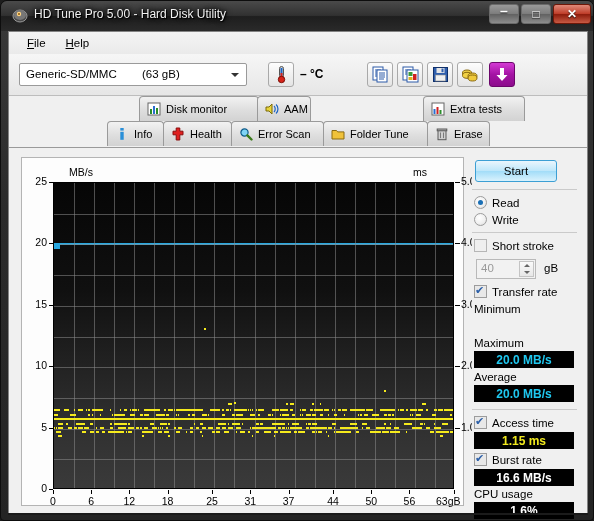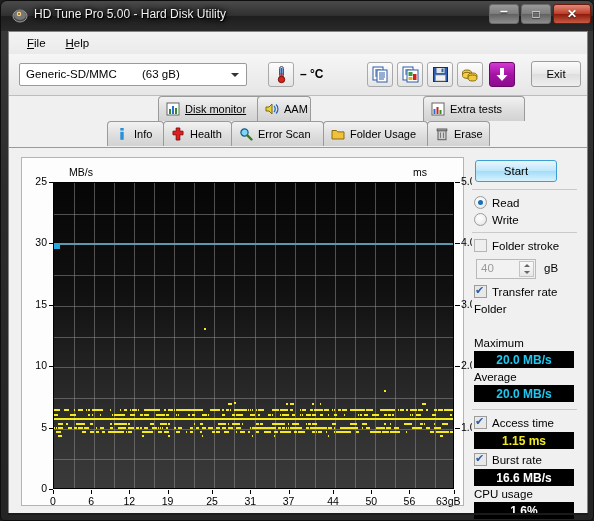--- a/index.html
+++ b/index.html
@@ -347,28 +347,25 @@
           <ellipse cx="11.5" cy="12" rx="4.5" ry="3" fill="#efc93a" stroke="#8a6a10" stroke-width="1"></ellipse>
         </svg>
       </div>
 
       <div class="tbtn" id="tb-down" style="background:linear-gradient(180deg,#d43ad4 0%,#a413a4 50%,#8c0c8c 100%); border-color:#6b066b;">
         <svg width="14" height="15" viewBox="0 0 14 15">
           <path d="M5 1h4v7h3.5L7 14 1.5 8H5z" fill="#ffffff"></path>
         </svg>
       </div>
 
-      <div id="btn-exit">
-        <span>Exit</span>
-      </div>
     </div>
 
     <div id="tabstrip">
       <div class="tabrow" id="tabrow-top">
-          <div class="tab" style="left: 149px; width: 120px; text-decoration: underline;">
+          <div class="tab" style="left: 130px; width: 120px;">
             <span class="tabicon">
               <svg width="14" height="14" viewBox="0 0 14 14">
                 <rect x="1" y="1" width="12" height="12" fill="#fff" stroke="#666"></rect>
                 <rect x="3" y="7" width="2" height="5" fill="#2a8e2a"></rect>
                 <rect x="6" y="4" width="2" height="8" fill="#2a6fd0"></rect>
                 <rect x="9" y="6" width="2" height="6" fill="#2a8e2a"></rect>
               </svg>
             </span>
             <span>Disk monitor</span>
           </div>
@@ -419,21 +416,21 @@
               </svg>
             </span>
             <span>Error Scan</span>
           </div>
           <div class="tab" style="left: 314px; width: 105px;">
             <span class="tabicon">
               <svg width="14" height="14" viewBox="0 0 14 14">
                 <path d="M1 3.5h4.5l1.2 1.4H13V12H1z" fill="#f0c23a" stroke="#8a6a10"></path>
               </svg>
             </span>
-            <span>Folder Usage</span>
+            <span>Folder Tune</span>
           </div>
           <div class="tab" style="left: 418px; width: 63px;">
             <span class="tabicon">
               <svg width="14" height="14" viewBox="0 0 14 14">
                 <rect x="3" y="3.5" width="8" height="9.2" fill="#cfcfcf" stroke="#5a5a5a"></rect>
                 <rect x="2.2" y="2" width="9.6" height="1.8" fill="#b6b6b6" stroke="#5a5a5a"></rect>
                 <path d="M5.5 5.5v5.6M8.5 5.5v5.6" stroke="#7a7a7a"></path>
               </svg>
             </span>
             <span>Erase</span>
@@ -1052,21 +1049,21 @@
               <div class="dot" style="left: 274px; width: 1px; height: 2px; top: 251.968px;"></div>
               <div class="dot" style="left: 386px; width: 3px; height: 2px; top: 251.968px;"></div>
               <div class="dot" style="left: 180px; width: 2px; height: 2px; top: 218.812px;"></div>
               <div class="dot" style="left: 330px; width: 2px; height: 2px; top: 206.532px;"></div>
               <div class="dot" style="left: 150px; width: 2px; height: 2px; top: 145.132px;"></div>
               <div class="dot" style="left: 398px; width: 2px; height: 2px; top: 226.18px;"></div>
               <div style="position: absolute; left: 0px; top: 60.4384px; width: 6px; height: 6px; background: rgb(41, 168, 224);"></div>
             </div>
         <div class="ylab-l" style="left: 0px; width: 25px; top: 17px;">25</div>
             <div class="tick" style="left: 27px; top: 24px; width: 4px; height: 1px;"></div>
-            <div class="ylab-l" style="left: 0px; width: 25px; top: 78.4px;">30</div>
+            <div class="ylab-l" style="left: 0px; width: 25px; top: 78.4px;">20</div>
             <div class="tick" style="left: 27px; top: 85.4px; width: 4px; height: 1px;"></div>
             <div class="ylab-l" style="left: 0px; width: 25px; top: 139.8px;">15</div>
             <div class="tick" style="left: 27px; top: 146.8px; width: 4px; height: 1px;"></div>
             <div class="ylab-l" style="left: 0px; width: 25px; top: 201.2px;">10</div>
             <div class="tick" style="left: 27px; top: 208.2px; width: 4px; height: 1px;"></div>
             <div class="ylab-l" style="left: 0px; width: 25px; top: 262.6px;">5</div>
             <div class="tick" style="left: 27px; top: 269.6px; width: 4px; height: 1px;"></div>
             <div class="ylab-l" style="left: 0px; width: 25px; top: 324px;">0</div>
             <div class="tick" style="left: 27px; top: 331px; width: 4px; height: 1px;"></div>
             <div class="ylab-r" style="left: 439px; top: 17px;">5.00</div>
@@ -1078,21 +1075,21 @@
             <div class="ylab-r" style="left: 439px; top: 201.2px;">2.00</div>
             <div class="tick" style="left: 433px; top: 208.2px; width: 5px; height: 1px;"></div>
             <div class="ylab-r" style="left: 439px; top: 262.6px;">1.00</div>
             <div class="tick" style="left: 433px; top: 269.6px; width: 5px; height: 1px;"></div>
             <div class="xlab" style="left: 19px; width: 24px; text-align: center; top: 337px;">0</div>
             <div class="tick" style="left: 31px; top: 332px; width: 1px; height: 4px;"></div>
             <div class="xlab" style="left: 57.1905px; width: 24px; text-align: center; top: 337px;">6</div>
             <div class="tick" style="left: 69.1905px; top: 332px; width: 1px; height: 4px;"></div>
             <div class="xlab" style="left: 95.381px; width: 24px; text-align: center; top: 337px;">12</div>
             <div class="tick" style="left: 107.381px; top: 332px; width: 1px; height: 4px;"></div>
-            <div class="xlab" style="left: 133.571px; width: 24px; text-align: center; top: 337px;">19</div>
+            <div class="xlab" style="left: 133.571px; width: 24px; text-align: center; top: 337px;">18</div>
             <div class="tick" style="left: 145.571px; top: 332px; width: 1px; height: 4px;"></div>
             <div class="xlab" style="left: 178.127px; width: 24px; text-align: center; top: 337px;">25</div>
             <div class="tick" style="left: 190.127px; top: 332px; width: 1px; height: 4px;"></div>
             <div class="xlab" style="left: 216.317px; width: 24px; text-align: center; top: 337px;">31</div>
             <div class="tick" style="left: 228.317px; top: 332px; width: 1px; height: 4px;"></div>
             <div class="xlab" style="left: 254.508px; width: 24px; text-align: center; top: 337px;">37</div>
             <div class="tick" style="left: 266.508px; top: 332px; width: 1px; height: 4px;"></div>
             <div class="xlab" style="left: 299.063px; width: 24px; text-align: center; top: 337px;">44</div>
             <div class="tick" style="left: 311.063px; top: 332px; width: 1px; height: 4px;"></div>
             <div class="xlab" style="left: 337.254px; width: 24px; text-align: center; top: 337px;">50</div>
@@ -1118,42 +1115,42 @@
         </div>
         <div class="ctl-row" style="top:56px;">
           <span class="radio"></span>
           <span>Write</span>
         </div>
 
         <div class="sep" style="top:75px;"></div>
 
         <div class="ctl-row" style="top:82px;">
           <span class="cb dis"></span>
-          <span>Folder stroke</span>
+          <span>Short stroke</span>
         </div>
 
         <div id="spin" style="top:102px;">
           <span>40</span>
           <div id="spin-btns">
             <div id="spin-up">
                 <i></i>
               </div>
             <div id="spin-dn">
                 <i></i>
               </div>
           </div>
         </div>
         <div id="spin-unit" style="top:105px;">gB</div>
 
         <div class="ctl-row" style="top:128px;">
           <span class="cb on"></span>
           <span>Transfer rate</span>
         </div>
 
-        <div class="stat-label" style="top:146px;">Folder</div>
+        <div class="stat-label" style="top:146px;">Minimum</div>
 
         <div class="stat-label" style="top:180px;">Maximum</div>
         <div class="stat-val" style="top:194px;">
           <span class="v-cyan">20.0 MB/s</span>
         </div>
 
         <div class="stat-label" style="top:214px;">Average</div>
         <div class="stat-val" style="top:228px;">
           <span class="v-cyan">20.0 MB/s</span>
         </div>

